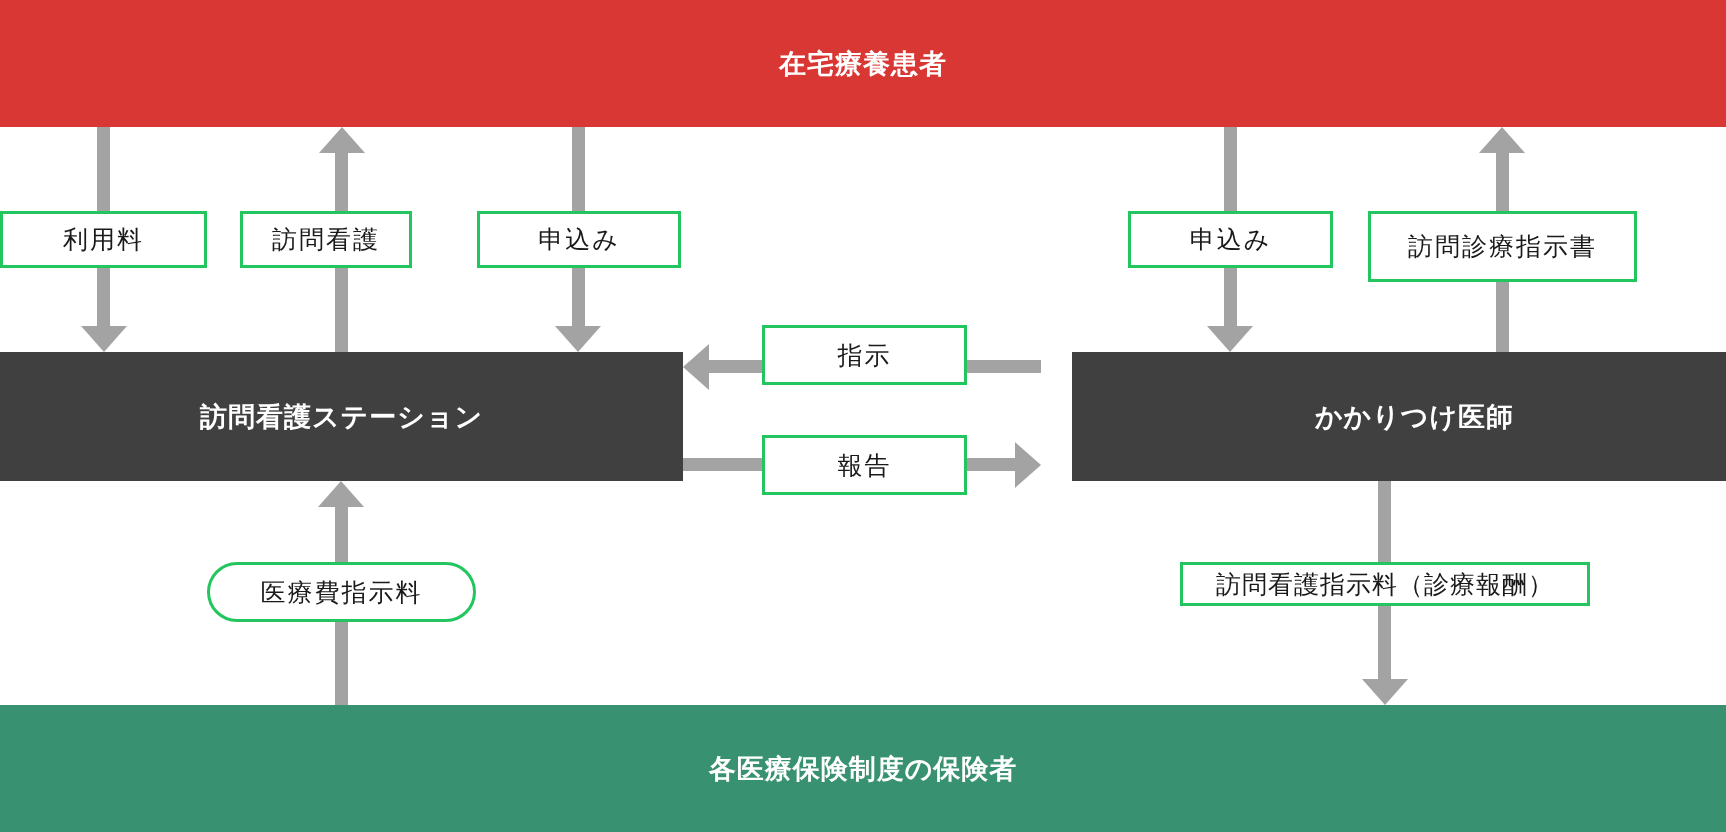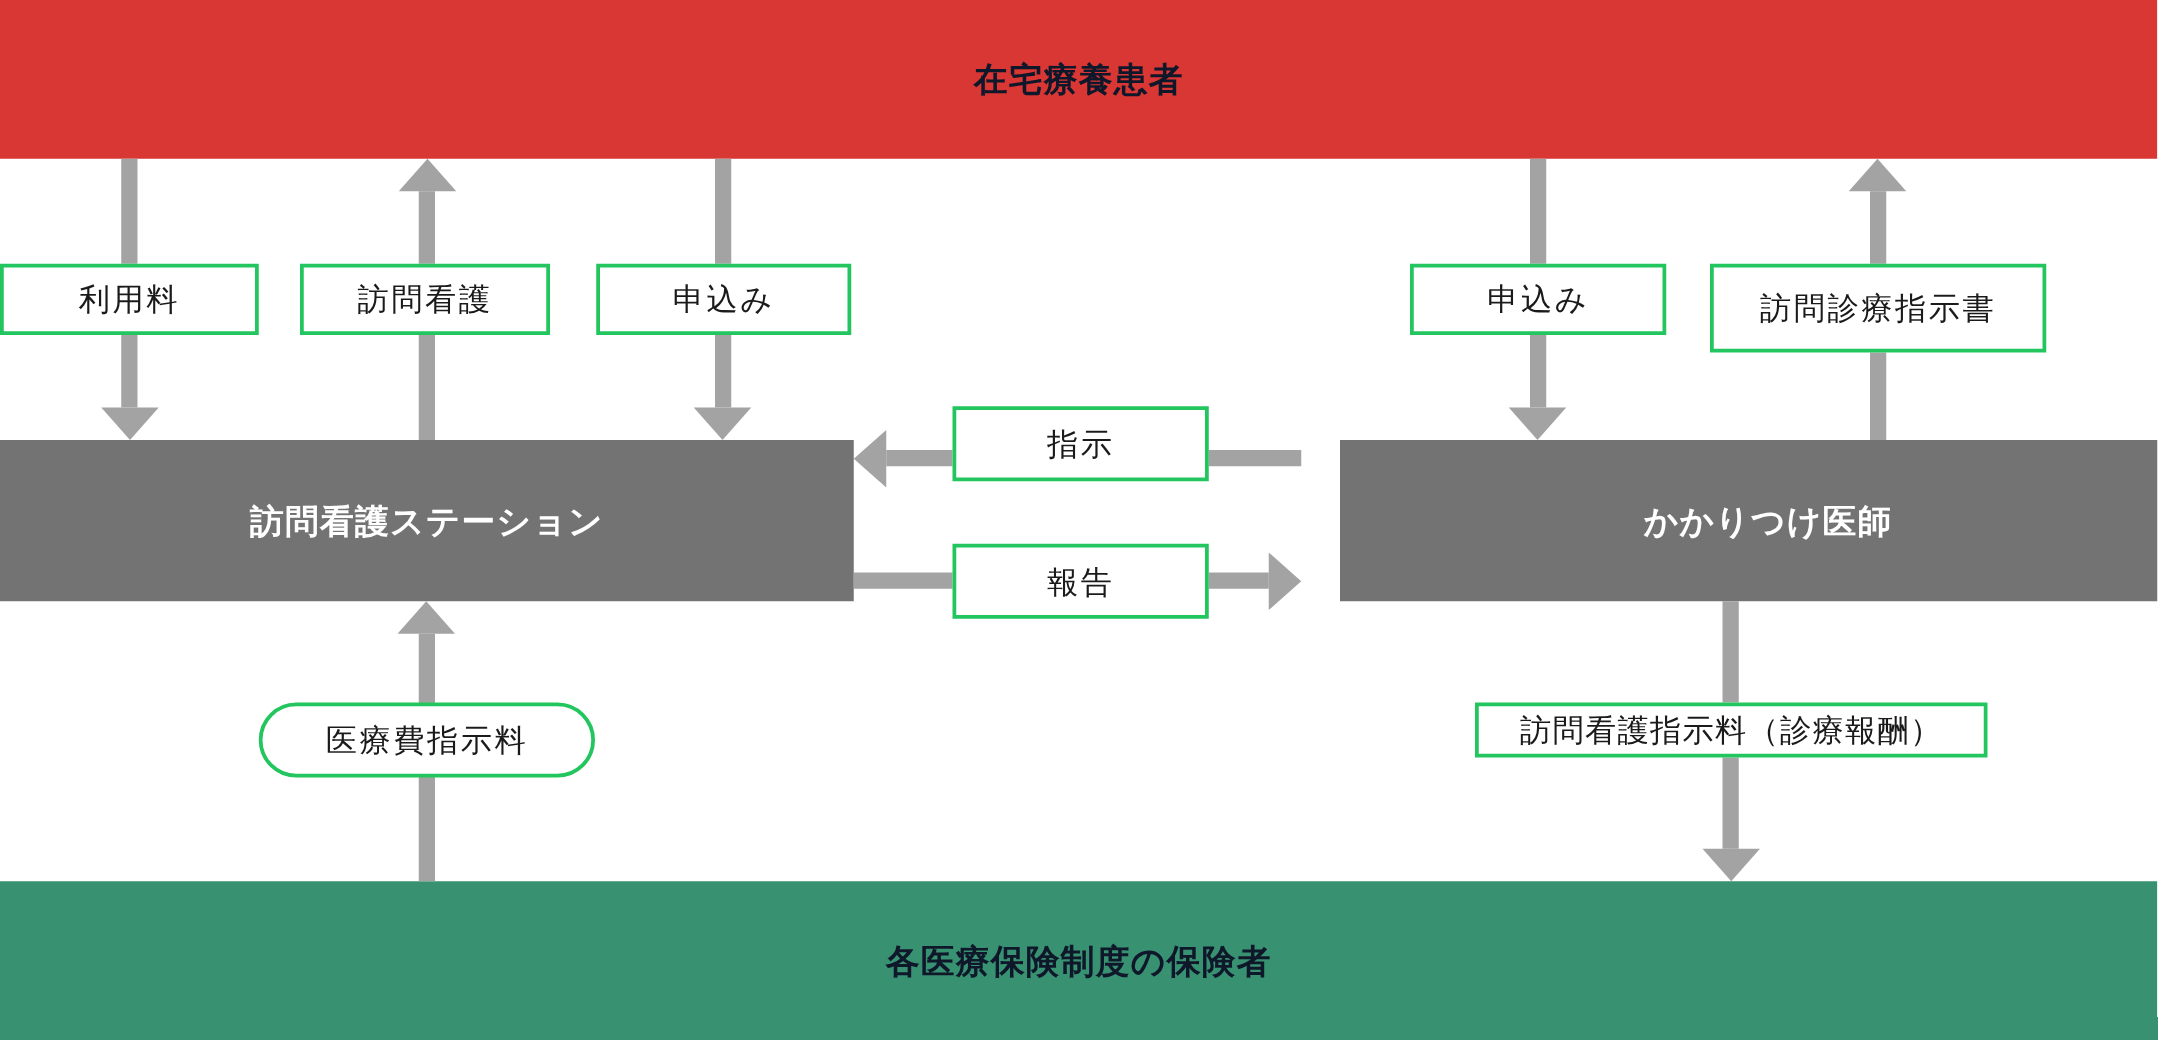--- a/index.html
+++ b/index.html
@@ -12,35 +12,35 @@
     background: #ffffff;
   }
   .banner {
     position: absolute;
     left: 0;
     width: 1726px;
     height: 127px;
     display: flex;
     align-items: center;
     justify-content: center;
-    color: #0f172a;
+    color: #ffffff;
     font-size: 27px;
     font-weight: bold;
     letter-spacing: 1px;
   }
   #banner-top    { top: 0;     background: #d93734; }
   #banner-bottom { top: 705px; background: #389170; }
   .node {
     position: absolute;
     top: 352px;
     height: 129px;
     display: flex;
     align-items: center;
     justify-content: center;
-    background: #737373;
+    background: #404040;
     color: #ffffff;
     font-size: 27px;
     font-weight: bold;
     letter-spacing: 1px;
   }
   #node-left  { left: 0;      width: 683px; }
   #node-right { left: 1041px; width: 685px; margin-left: 31px; }
   .label-box {
     position: absolute;
     box-sizing: border-box;
@@ -101,21 +101,21 @@
   <div class="shaft-h" style="left:683px; top:458px; width:332px;"></div>
   <div class="head head-right" style="left:1015px; top:442px;"></div>
 
   <div class="shaft-v" style="left:335px; top:507px; height:198px;"></div>
   <div class="head head-up" style="left:318px; top:481px;"></div>
 
   <div class="shaft-v" style="left:1378px; top:481px; height:198px;"></div>
   <div class="head head-down" style="left:1362px; top:679px;"></div>
 
   <div class="label-box" style="left:0; top:211px; width:207px; height:57px;">利用料</div>
-  <div class="label-box" style="left:240px; top:211px; width:200px; height:57px;">訪問看護</div>
+  <div class="label-box" style="left:240px; top:211px; width:172px; height:57px;">訪問看護</div>
   <div class="label-box" style="left:477px; top:211px; width:204px; height:57px;">申込み</div>
   <div class="label-box" style="left:1128px; top:211px; width:205px; height:57px;">申込み</div>
   <div class="label-box" style="left:1368px; top:211px; width:269px; height:71px;">訪問診療指示書</div>
   <div class="label-box" style="left:762px; top:325px; width:205px; height:60px;">指示</div>
   <div class="label-box" style="left:762px; top:435px; width:205px; height:60px;">報告</div>
   <div class="label-box" style="left:207px; top:562px; width:269px; height:60px;border-radius:30px;">医療費指示料</div>
   <div class="label-box" style="left:1180px; top:562px; width:410px; height:44px; letter-spacing:1px;">訪問看護指示料（診療報酬）</div>
 
 </div>
 

